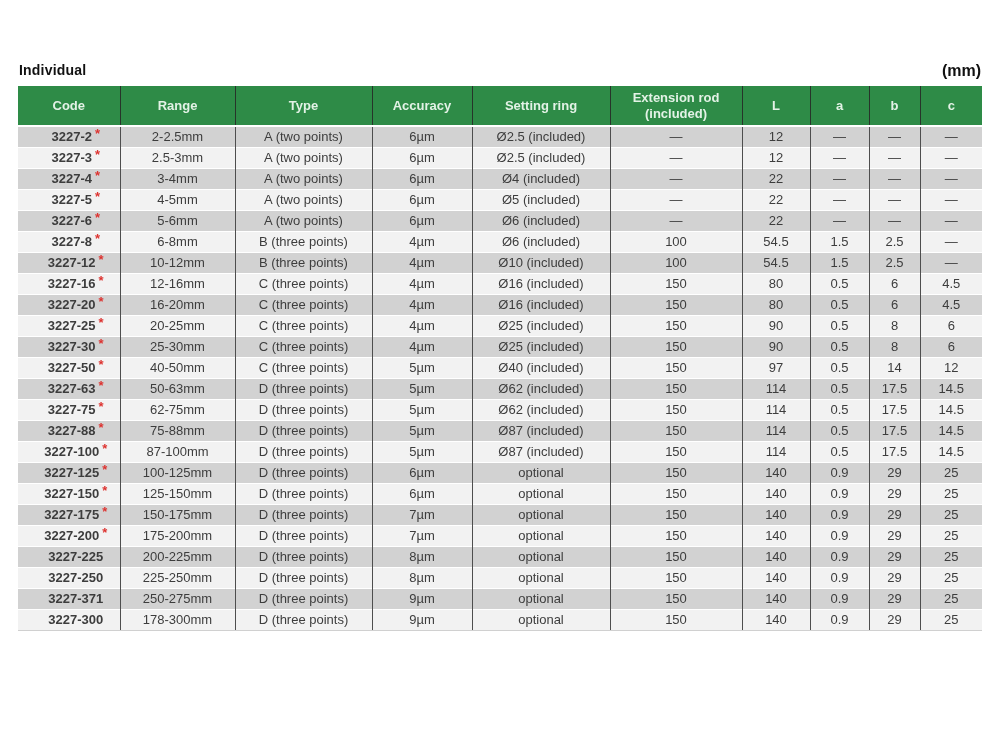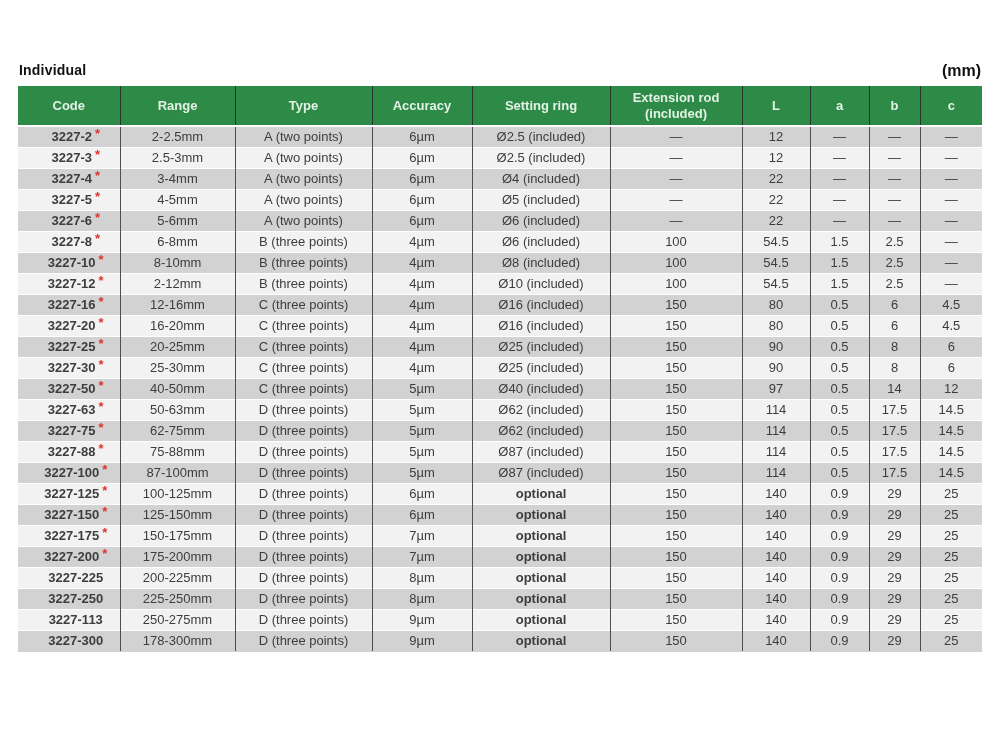--- a/index.html
+++ b/index.html
@@ -77,21 +77,21 @@
     padding-left: 20px;
   }
   span.star {
     color: var(--star, #dd3330);
     font-weight: bold;
     font-size: 13px;
     position: relative;
     top: -3px;
     margin-left: 3px;
   }
-  td.ring-bold { font-weight: bold; color: #232323; }
+  td.ring-bold { font-weight: normal; color: #232323; }
 </style>
 </head>
 <body>
 
 <div class="page">
   <div class="caption-row">
     <span class="section-label">Individual</span>
     <span class="unit-label">(mm)</span>
   </div>
 
@@ -190,34 +190,22 @@
           <td>B (three points)</td>
           <td>4µm</td>
           <td>Ø6 (included)</td>
           <td>100</td>
           <td>54.5</td>
           <td>1.5</td>
           <td>2.5</td>
           <td>—</td>
         </tr>
         <tr>
-          <td class="code">3227-10<span class="star">*</span></td>
-          <td class="range">8-10mm</td>
-          <td>B (three points)</td>
-          <td>4µm</td>
-          <td>Ø8 (included)</td>
-          <td>100</td>
-          <td>54.5</td>
-          <td>1.5</td>
-          <td>2.5</td>
-          <td>—</td>
-        </tr>
-        <tr>
           <td class="code">3227-12<span class="star">*</span></td>
-          <td class="range">2-12mm</td>
+          <td class="range">10-12mm</td>
           <td>B (three points)</td>
           <td>4µm</td>
           <td>Ø10 (included)</td>
           <td>100</td>
           <td>54.5</td>
           <td>1.5</td>
           <td>2.5</td>
           <td>—</td>
         </tr>
         <tr>
@@ -394,21 +382,21 @@
           <td>D (three points)</td>
           <td>8µm</td>
           <td class="ring-bold">optional</td>
           <td>150</td>
           <td>140</td>
           <td>0.9</td>
           <td>29</td>
           <td>25</td>
         </tr>
         <tr>
-          <td class="code">3227-113</td>
+          <td class="code">3227-371</td>
           <td class="range">250-275mm</td>
           <td>D (three points)</td>
           <td>9µm</td>
           <td class="ring-bold">optional</td>
           <td>150</td>
           <td>140</td>
           <td>0.9</td>
           <td>29</td>
           <td>25</td>
         </tr>

